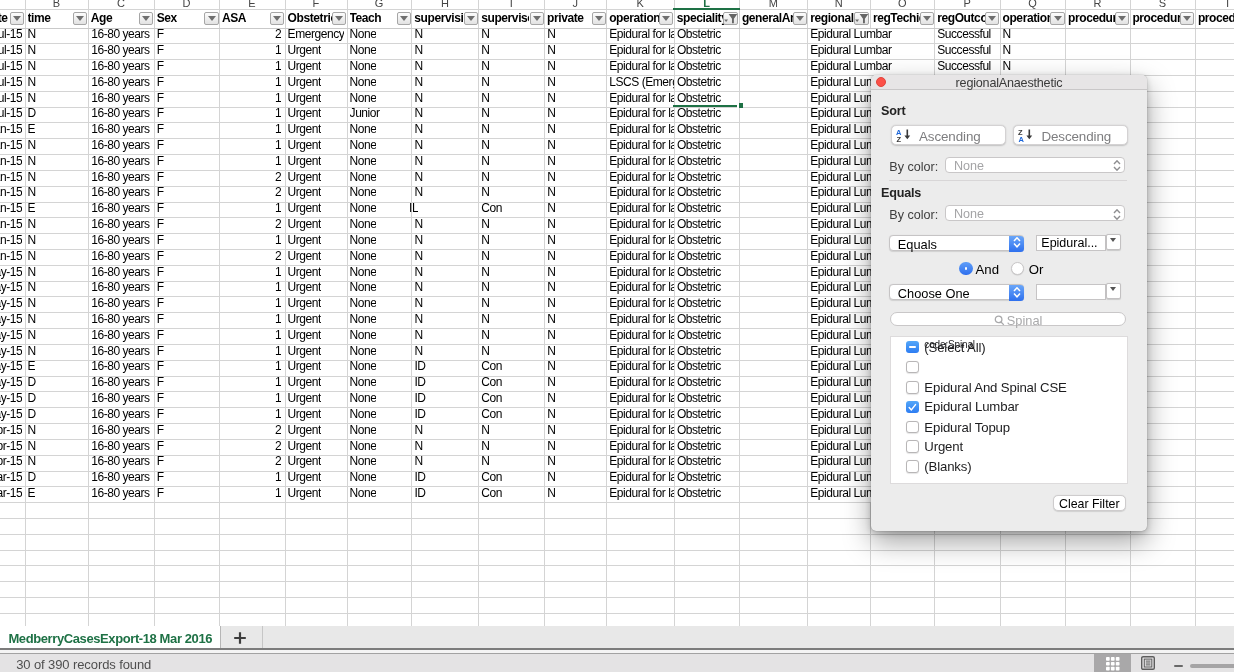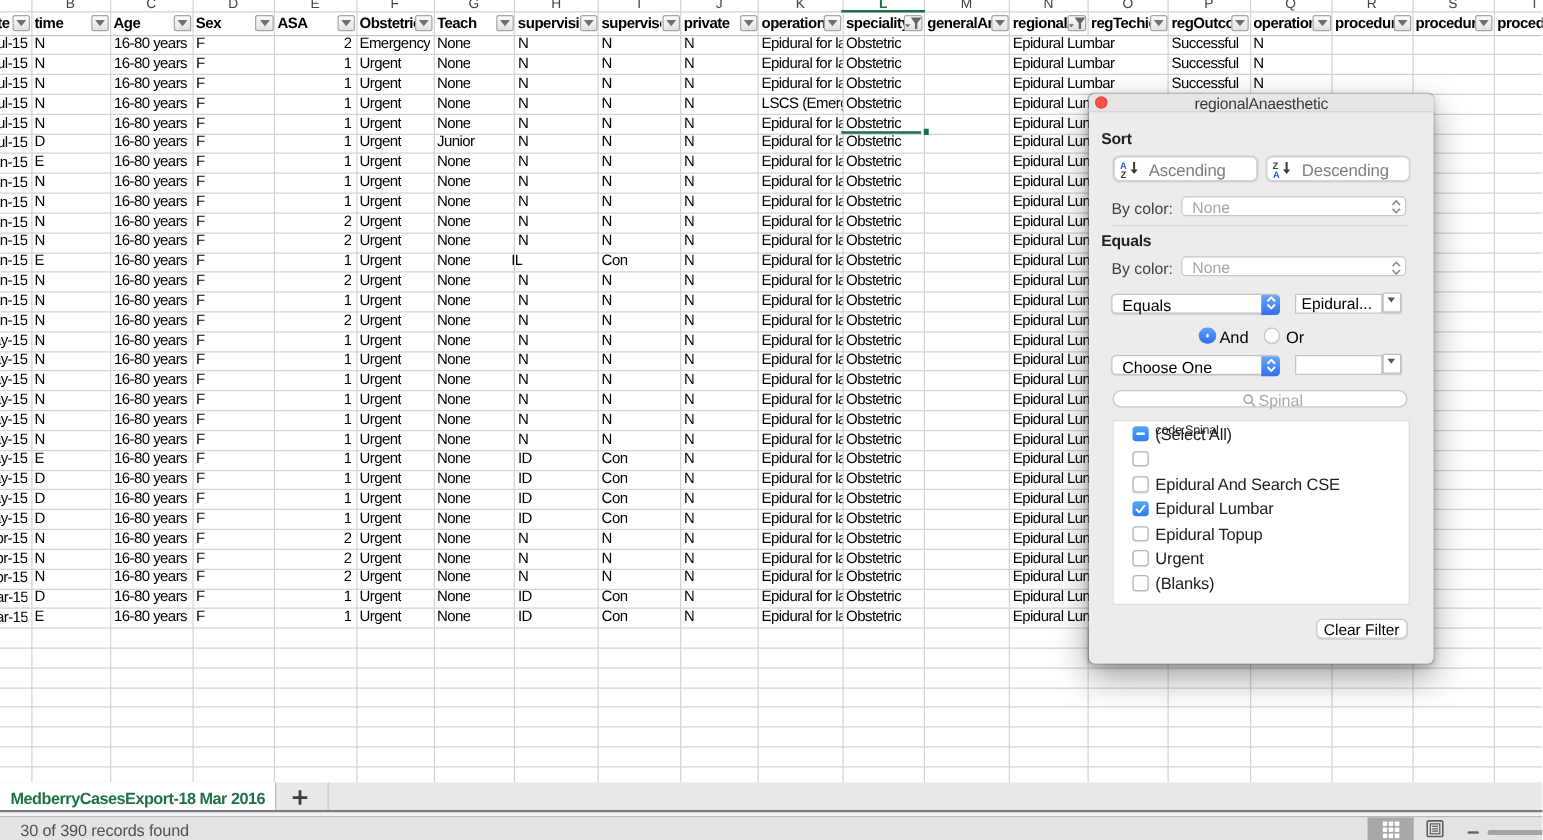--- a/index.html
+++ b/index.html
@@ -642,21 +642,21 @@
  <div class="a" style="left:18.8px;top:261.1px;width:238.5px;height:148.7px;background:#fff;border:1px solid #dddbdc"></div>
 </div>
 
 <div class="a" style="z-index:5;left:0;top:0;width:1234px;height:0">
  <div class="a" style="left:906.2px;top:340.8px;width:12.6px;height:12.6px;border-radius:3px;background:linear-gradient(#54a7f9,#2d7df2)"></div>
     <div class="a" style="left:909px;top:346.3px;width:7px;height:1.8px;background:#fff;border-radius:0.9px"></div>
     <div class="a" style="left:924.3px;top:339.6px;font-size:13.2px;color:#1c1c1e;letter-spacing:-0.15px">(Select All)</div>
     <div class="a" style="left:906.2px;top:360.9px;width:12.6px;height:12.6px;border-radius:3px;background:#fff;border:1px solid #b8b6b7;box-shadow:0 0.5px 1px rgba(0,0,0,.1)"></div>
     <div class="a" style="left:924.3px;top:339px;font-size:10px;color:#1c1c1e;letter-spacing:-0.15px">code:Spinal</div>
     <div class="a" style="left:906.2px;top:381.1px;width:12.6px;height:12.6px;border-radius:3px;background:#fff;border:1px solid #b8b6b7;box-shadow:0 0.5px 1px rgba(0,0,0,.1)"></div>
-    <div class="a" style="left:924.3px;top:379.9px;font-size:13.2px;color:#1c1c1e;letter-spacing:-0.15px">Epidural And Search CSE</div>
+    <div class="a" style="left:924.3px;top:379.9px;font-size:13.2px;color:#1c1c1e;letter-spacing:-0.15px">Epidural And Spinal CSE</div>
     <div class="a" style="left:906.2px;top:400.6px;width:12.6px;height:12.6px;border-radius:3px;background:linear-gradient(#54a7f9,#2d7df2)"></div>
     <svg class="a" style="left:906.2px;top:400.6px" width="12.6" height="12.6" viewBox="0 0 12.6 12.6">
       <path d="M3.2 6.6 L5.4 8.9 L9.5 3.6" stroke="#fff" stroke-width="1.5" fill="none" stroke-linecap="round" stroke-linejoin="round"></path>
     </svg>
     <div class="a" style="left:924.3px;top:399.4px;font-size:13.2px;color:#1c1c1e;letter-spacing:-0.15px">Epidural Lumbar</div>
     <div class="a" style="left:906.2px;top:420.9px;width:12.6px;height:12.6px;border-radius:3px;background:#fff;border:1px solid #b8b6b7;box-shadow:0 0.5px 1px rgba(0,0,0,.1)"></div>
     <div class="a" style="left:924.3px;top:419.7px;font-size:13.2px;color:#1c1c1e;letter-spacing:-0.15px">Epidural Topup</div>
     <div class="a" style="left:906.2px;top:440.4px;width:12.6px;height:12.6px;border-radius:3px;background:#fff;border:1px solid #b8b6b7;box-shadow:0 0.5px 1px rgba(0,0,0,.1)"></div>
     <div class="a" style="left:924.3px;top:439.2px;font-size:13.2px;color:#1c1c1e;letter-spacing:-0.15px">Urgent</div>
     <div class="a" style="left:906.2px;top:460.2px;width:12.6px;height:12.6px;border-radius:3px;background:#fff;border:1px solid #b8b6b7;box-shadow:0 0.5px 1px rgba(0,0,0,.1)"></div>

